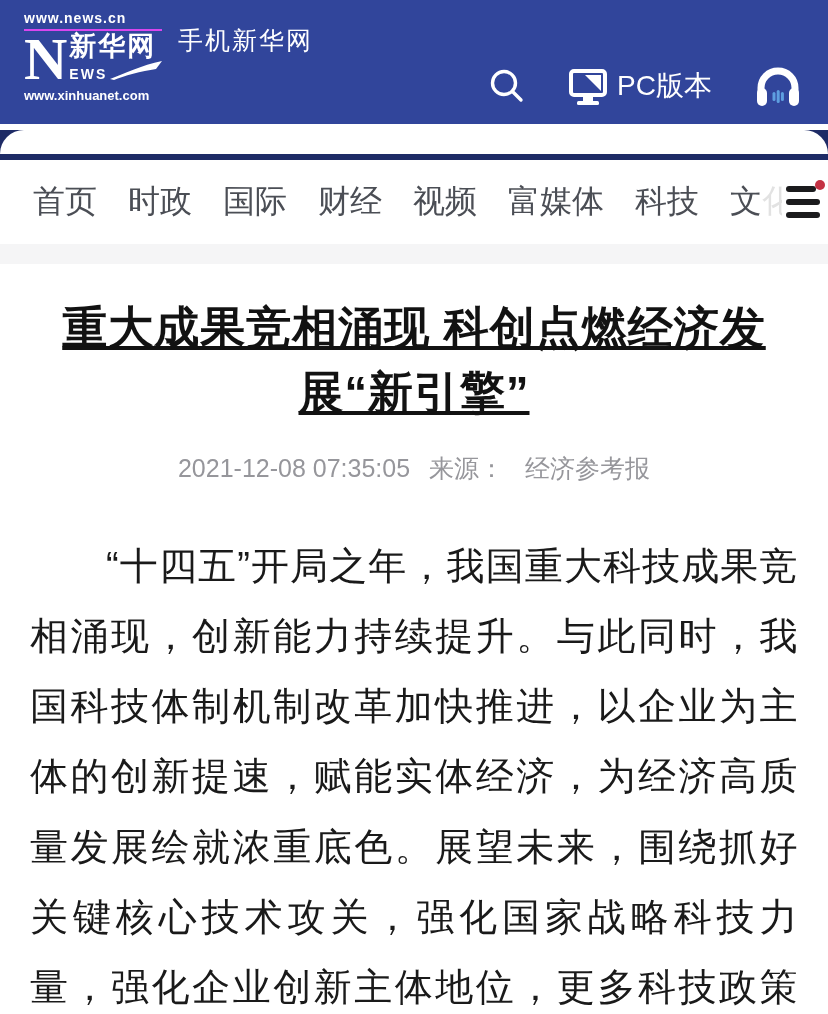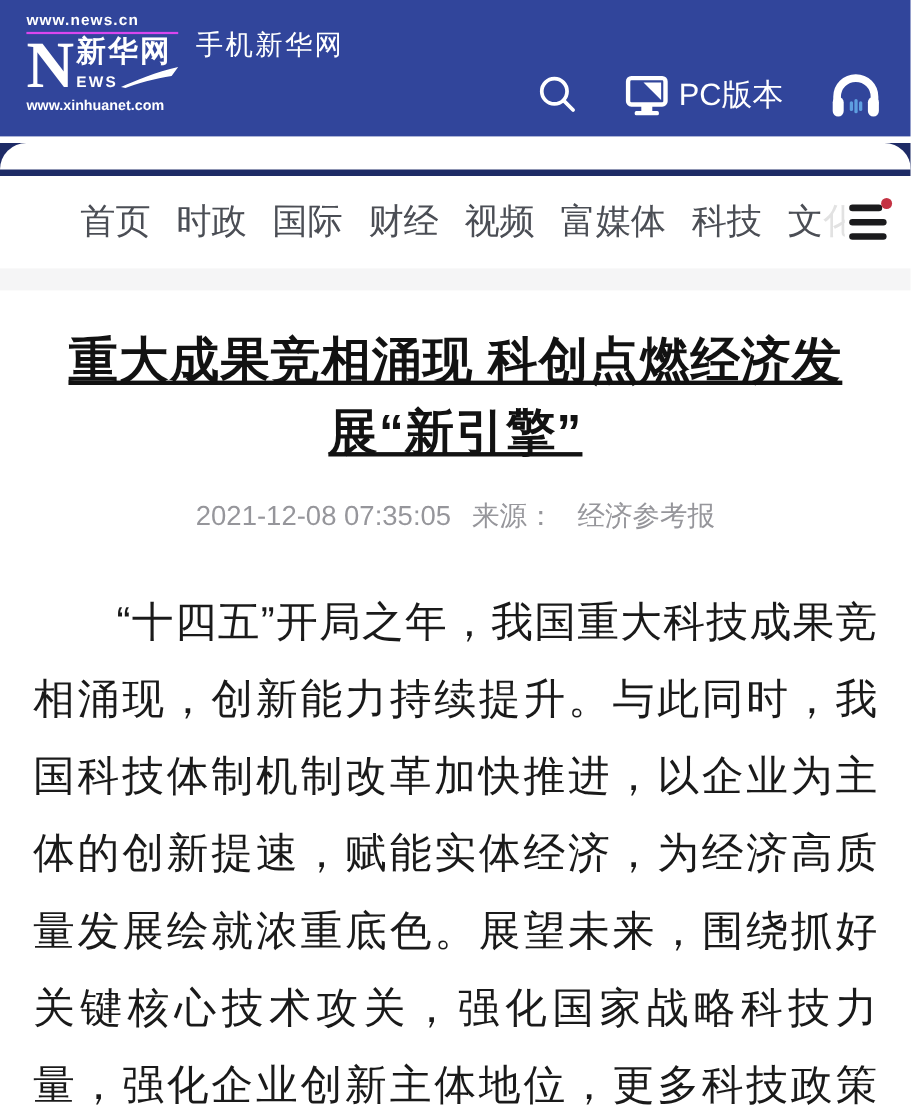--- a/index.html
+++ b/index.html
@@ -103,22 +103,21 @@
     border-radius: 26px 26px 0 0;
   }
 
   
   .nav-bar {
     height: 84px;
     background: #ffffff;
     display: flex;
     align-items: center;
     justify-content: space-between;
-    padding: 0 20px 0 33px;
-    margin-left: 40px;
+    padding: 0 6px 0 33px;
   }
   .nav-item {
     font-size: 32px;
     color: #4B4E55;
     white-space: nowrap;
     cursor: pointer;
   }
   .nav-last {
     display: flex;
     align-items: center;

